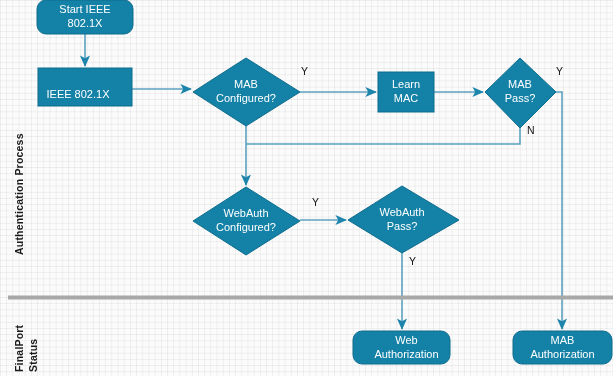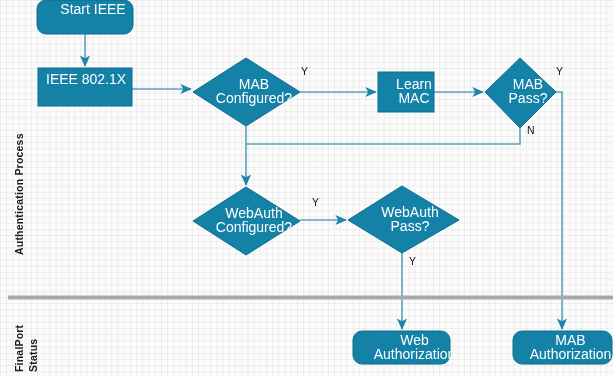--- a/index.html
+++ b/index.html
@@ -38,26 +38,25 @@
     font-size: 10.5px;
     letter-spacing: 0.2px;
     white-space: nowrap;
     transform-origin: 0 0;
     transform: rotate(-90deg);
     -webkit-font-smoothing: antialiased;
   }
   .node-label {
     position: absolute;
     color: #ffffff;
-    font-size: 14px;
+    font-size: 11px;
     line-height: 13.5px;
     text-align: center;
     white-space: nowrap;
     pointer-events: none;
-    margin-left: 8px;
     -webkit-font-smoothing: antialiased;
   }
   .edge-label {
     position: absolute;
     color: #141414;
     font-size: 10.5px;
     line-height: 11px;
     white-space: nowrap;
     -webkit-font-smoothing: antialiased;
   }
@@ -119,23 +118,24 @@
   </svg>
 
   <div class="lane-label" style="left:13px; top:255px;">Authentication Process</div>
 
   <div class="lane-label" style="left:13px; top:372px;">FinalPort</div>
 
   <div class="lane-label" style="left:27px; top:372px;">Status</div>
 
   <div class="node-label" style="left:37px; top:3px; width:96px;">
     <div>Start IEEE</div>
+    <div>802.1X</div>
   </div>
 
-  <div class="node-label" style="left:38px; top:73px; width:80px;">
+  <div class="node-label" style="left:38px; top:88px; width:80px;">
     <div>IEEE 802.1X</div>
   </div>
 
   <div class="node-label" style="left:186px; top:78px; width:120px;">
     <div>MAB</div>
     <div>Configured?</div>
   </div>
 
   <div class="node-label" style="left:378px; top:78px; width:56px;">
     <div>Learn</div>

